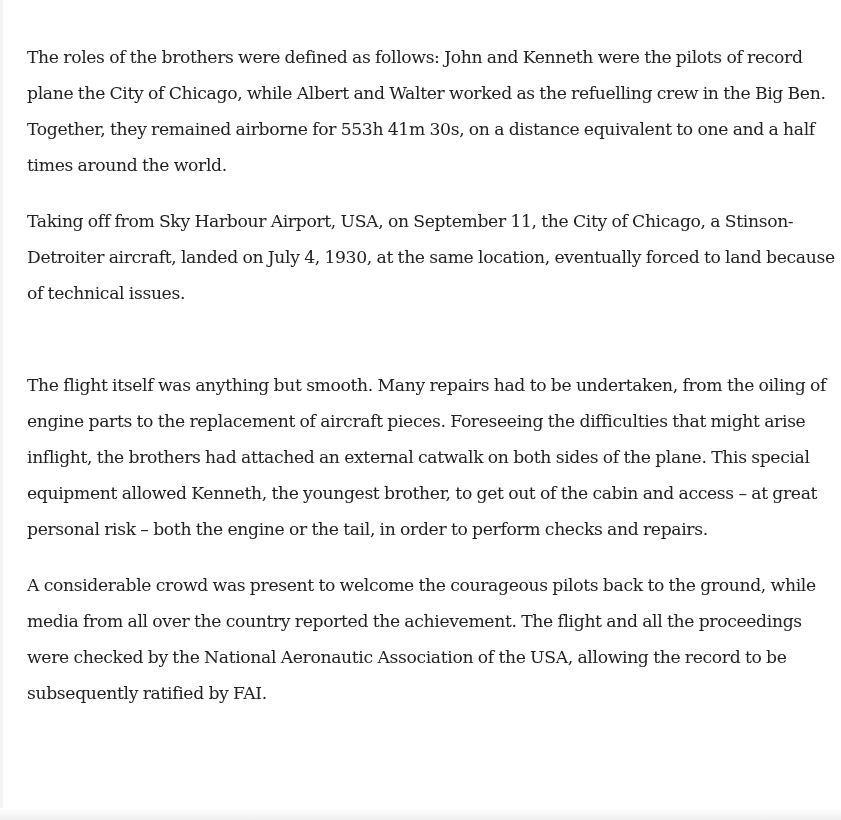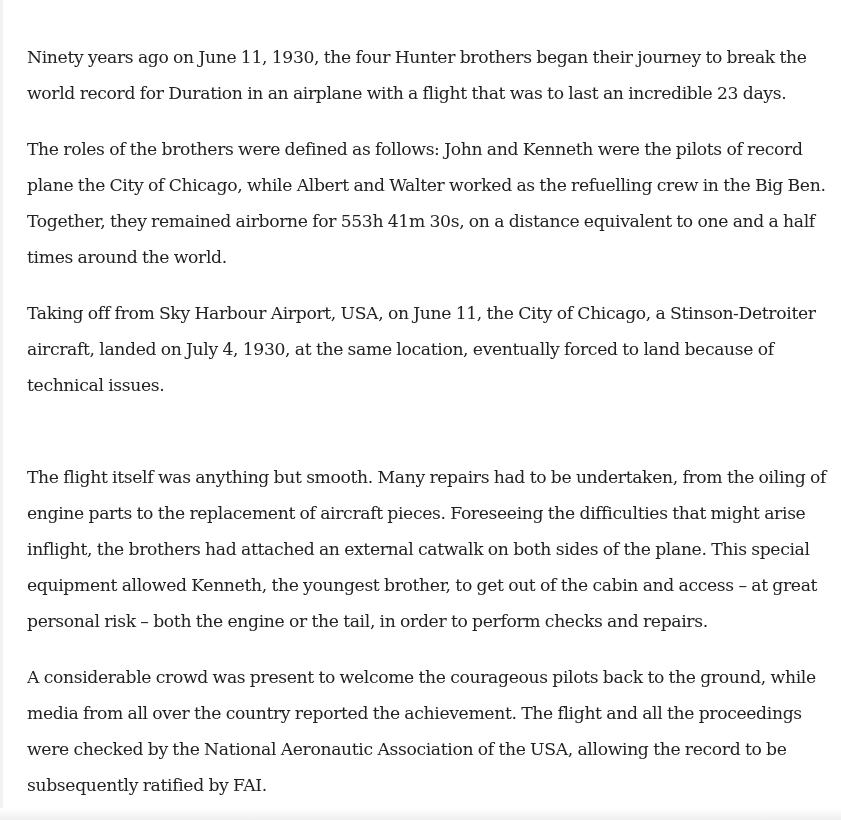--- a/index.html
+++ b/index.html
@@ -47,20 +47,19 @@
     .article p.gap-after {
       margin-bottom: 56px;
     }
   </style>
 </head>
 <body>
 
 <div class="left-rule"></div>
 
 <div class="article">
-  <p>Ninety years ago on June 11, 1930, the four Hunter brothers began their journey to break the world record for Duration in an airplane with a flight that was to last an incredible 23 days.</p>
   <p>The roles of the brothers were defined as follows: John and Kenneth were the pilots of record plane the City of Chicago, while Albert and Walter worked as the refuelling crew in the Big Ben. Together, they remained airborne for 553h 41m 30s, on a distance equivalent to one and a half times around the world.</p>
-  <p class="gap-after">Taking off from Sky Harbour Airport, USA, on June 11, the City of Chicago, a Stinson-Detroiter aircraft, landed on July 4, 1930, at the same location, eventually forced to land because of technical issues.</p>
+  <p class="gap-after">Taking off from Sky Harbour Airport, USA, on September 11, the City of Chicago, a Stinson-Detroiter aircraft, landed on July 4, 1930, at the same location, eventually forced to land because of technical issues.</p>
   <p>The flight itself was anything but smooth. Many repairs had to be undertaken, from the oiling of engine parts to the replacement of aircraft pieces. Foreseeing the difficulties that might arise inflight, the brothers had attached an external catwalk on both sides of the plane. This special equipment allowed Kenneth, the youngest brother, to get out of the cabin and access – at great personal risk – both the engine or the tail, in order to perform checks and repairs.</p>
   <p>A considerable crowd was present to welcome the courageous pilots back to the ground, while media from all over the country reported the achievement. The flight and all the proceedings were checked by the National Aeronautic Association of the USA, allowing the record to be subsequently ratified by FAI.</p>
 </div>
 
 <div class="bottom-fade"></div>
 
 </body></html>

